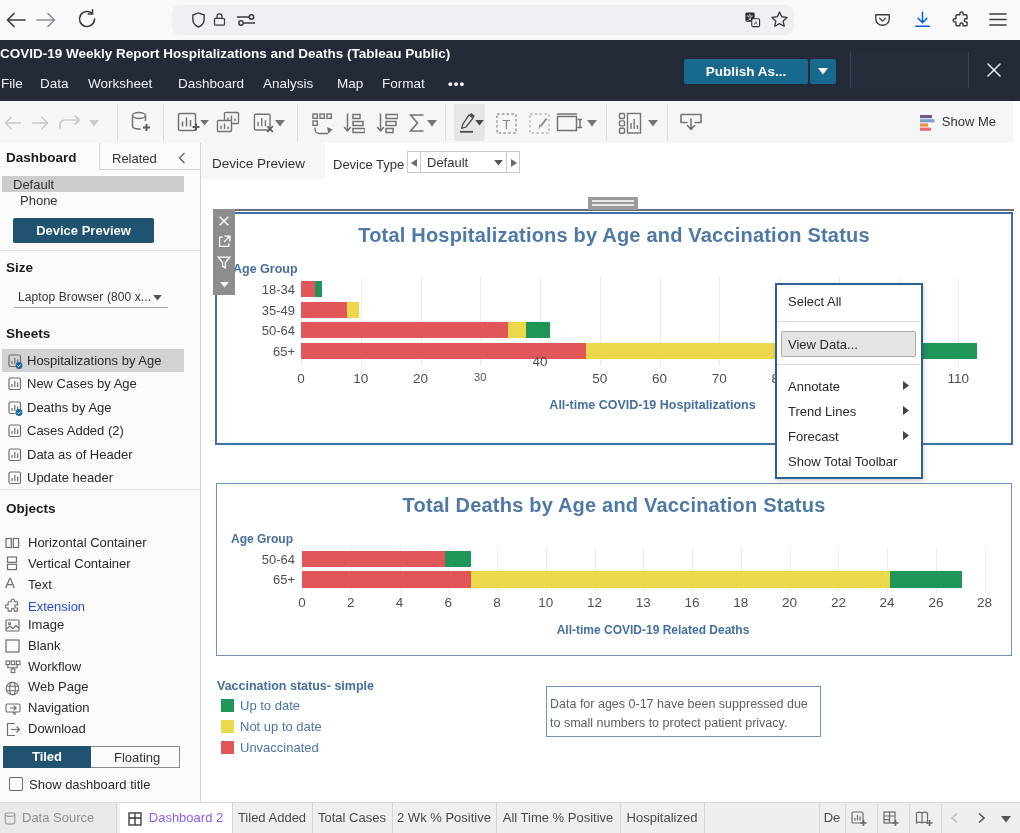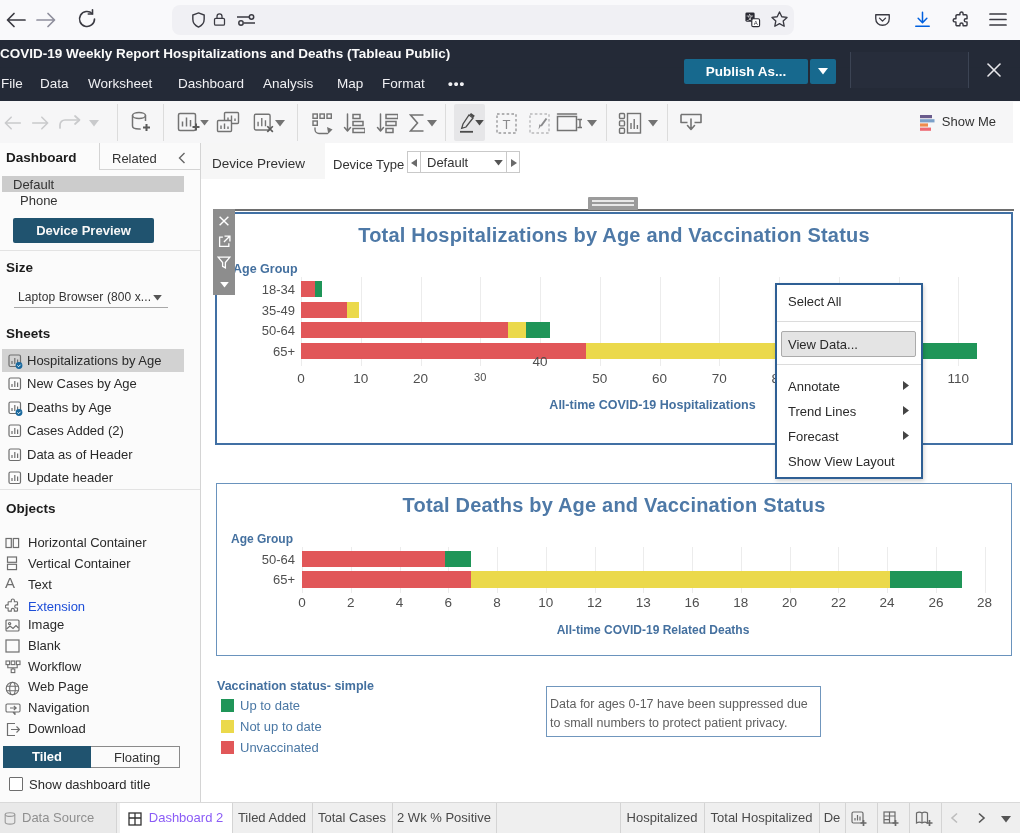--- a/index.html
+++ b/index.html
@@ -511,21 +511,21 @@
     <path d="M0 0v9l6-4.5z" fill="#444"></path>
   </svg>
 <div class="abs" style="left:788px;top:404px;font-size:13px;color:#2a2a2a">Trend Lines</div>
 <svg class="abs" style="left:903px;top:406px" width="6" height="9" viewBox="0 0 6 9">
     <path d="M0 0v9l6-4.5z" fill="#444"></path>
   </svg>
 <div class="abs" style="left:788px;top:429px;font-size:13px;color:#2a2a2a">Forecast</div>
 <svg class="abs" style="left:903px;top:431px" width="6" height="9" viewBox="0 0 6 9">
     <path d="M0 0v9l6-4.5z" fill="#444"></path>
   </svg>
-<div class="abs" style="left:788px;top:454px;font-size:13px;color:#2a2a2a">Show View Layout</div>
+<div class="abs" style="left:788px;top:454px;font-size:13px;color:#2a2a2a">Show Total Toolbar</div>
 <div id="statusbar" class="abs">
   <div class="abs" style="left:0;top:0;width:116px;height:30px;background:#e9e9e9"></div>
   <svg class="abs" style="left:4px;top:9px" width="12" height="13" viewBox="0 0 12 13" fill="none" stroke="#9a9a9a" stroke-width="1.1">
       <ellipse cx="6" cy="2.6" rx="4.8" ry="1.8"></ellipse>
       <path d="M1.2 2.6v7.6c0 1 2.1 1.9 4.8 1.9s4.8-.9 4.8-1.9V2.6"></path>
     </svg>
   <span class="sbtab" style="left:14px;width:100px;color:#8f8f8f;text-align:left;padding-left:8px">Data Source</span>
   <div class="sbsep" style="left:116px"></div>
   <div class="abs" style="left:120px;top:0;width:112px;height:30px;background:#fff"></div>
   <svg class="abs" style="left:128px;top:9px" width="14" height="14" viewBox="0 0 14 14" fill="none" stroke="#333" stroke-width="1.3">
@@ -533,24 +533,24 @@
       <path d="M7 1v12M1 6h12"></path>
     </svg>
   <span class="sbtab" style="left:145px;width:82px;font-weight:normal;color:#8b5cf6;white-space:nowrap">Dashboard 2</span>
   <div class="sbsep" style="left:232px"></div>
   <span class="sbtab" style="left:232px;width:80px">Tiled Added</span>
   <div class="sbsep" style="left:312px"></div>
   <span class="sbtab" style="left:312px;width:80px">Total Cases</span>
   <div class="sbsep" style="left:392px"></div>
   <span class="sbtab" style="left:392px;width:104px">2 Wk % Positive</span>
   <div class="sbsep" style="left:496px"></div>
+  <span class="sbtab" style="left:496px;width:124px">All Time % Positive</span>
   <div class="sbsep" style="left:620px"></div>
   <span class="sbtab" style="left:620px;width:84px">Hospitalized</span>
   <div class="sbsep" style="left:704px"></div>
-  <span class="sbtab" style="left:704px;width:115px">Total Hospitalized</span>
   <div class="sbsep" style="left:819px"></div>
   <span class="sbtab" style="left:819px;width:26px">De</span>
   <div class="sbsep" style="left:845px"></div>
   <svg class="abs" style="left:851px;top:8px" width="17" height="16" viewBox="0 0 17 16" fill="none" stroke="#6a6a6a" stroke-width="1.2">
       <rect x="1" y="1" width="11" height="11" rx="1.5"></rect>
       <path d="M4 9.5V7M6.5 9.5V4M9 9.5V5.5"></path>
       <path d="M12.5 9v6M9.5 12h6" stroke-width="1.7"></path>
     </svg>
   <div class="sbsep" style="left:877px"></div>
   <svg class="abs" style="left:883px;top:8px" width="17" height="16" viewBox="0 0 17 16" fill="none" stroke="#6a6a6a" stroke-width="1.2">

